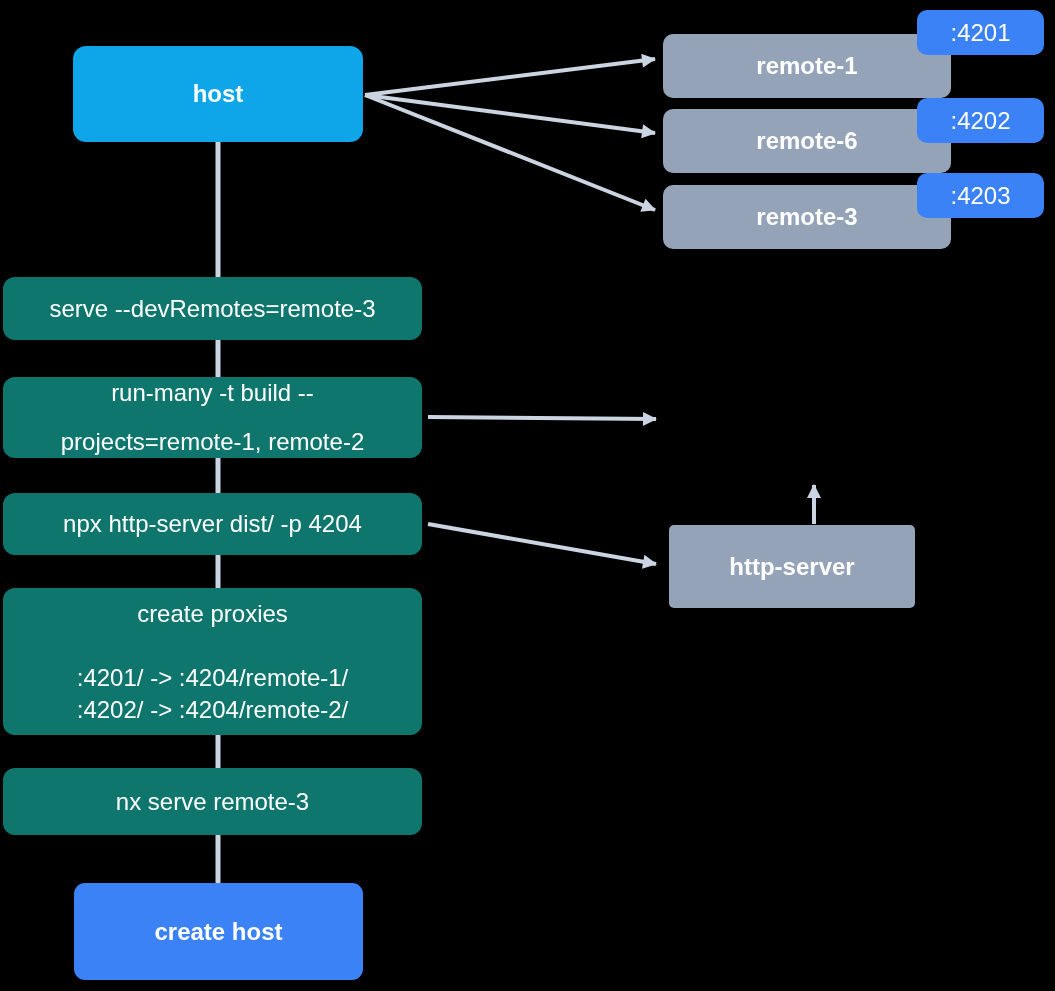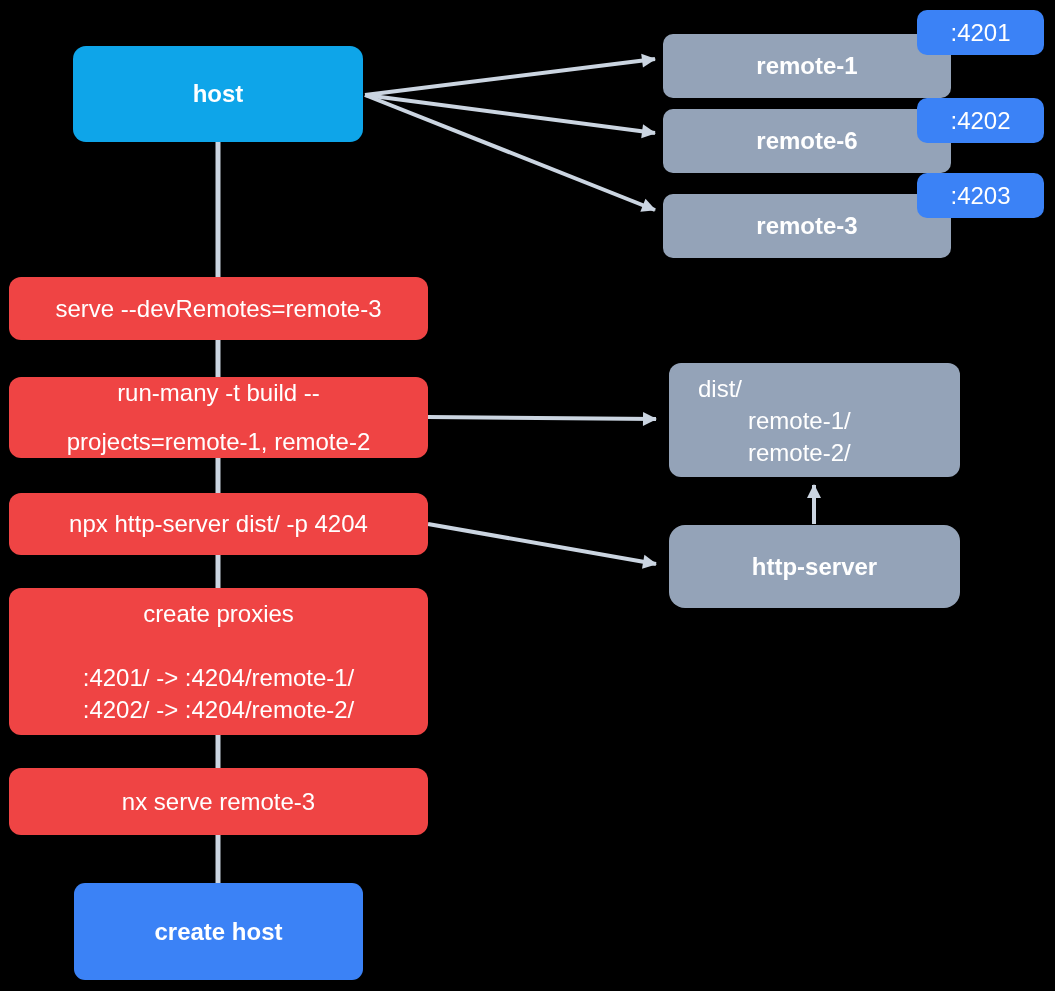--- a/index.html
+++ b/index.html
@@ -45,41 +45,41 @@
     background: #3B82F6;
     border-radius: 11px;
   }
   .remote-node {
     left: 663px; width: 288px; height: 64px;
     background: #94A3B8;
     border-radius: 10px;
   }
   .remote-1 { top: 34px; }
   .remote-2 { top: 109px; }
-  .remote-3 { top: 194px; justify-content: center; }
+  .remote-3 { top: 185px; justify-content: center; }
   .port-badge {
     position: absolute;
     z-index: 2;
     left: 917px; width: 127px; height: 45px;
     background: #3B82F6;
     border-radius: 10px;
     display: flex;
     align-items: center;
     justify-content: center;
     font-size: 24px;
     font-weight: normal;
   }
   .badge-1 { top: 10px; }
   .badge-2 { top: 98px; }
   .badge-3 { top: 173px; }
   .step {
     position: absolute;
     z-index: 1;
-    left: 9px; width: 419px;
-    background: #ef4444;
+    left: 3px; width: 419px;
+    background: #0f766e;
     border-radius: 12px;
     box-sizing: border-box;
     display: flex;
     flex-direction: column;
     align-items: center;
     justify-content: center;
     text-align: center;
     font-size: 24px;
   }
   .step-1 { top: 277px; height: 63px; }
@@ -100,23 +100,23 @@
     align-items: flex-start;
     justify-content: flex-start;
     flex-direction: column;
     display: flex;
     padding: 10px 0 0 29px;
     text-align: left;
     font-size: 24px;
   }
   .dist-node .indent { margin-left: 50px; }
   .http-server-node {
-    left: 669px; top: 525px; width: 291px; height: 83px;
+    left: 669px; top: 525px; width: 246px; height: 83px;
     background: #94A3B8;
-    border-radius: 16px;
+    border-radius: 5px;
   }
 </style>
 </head>
 <body>
 
 <div class="stage">
 
   <svg class="edges-svg" width="1055" height="991" viewBox="0 0 1055 991">
     <defs>
       <marker id="ah" markerUnits="userSpaceOnUse" markerWidth="16" markerHeight="16" viewBox="0 0 16 16" refX="14" refY="8" orient="auto">
@@ -174,25 +174,20 @@
     <div class="line">create proxies</div>
     <div class="line"></div>
     <div class="line">:4201/ -&gt; :4204/remote-1/</div>
     <div class="line">:4202/ -&gt; :4204/remote-2/</div>
   </div>
 
   <div class="step step-5">
     <div class="line">nx serve remote-3</div>
   </div>
 
-  <div class="node dist-node">
-    <div class="line">dist/</div>
-    <div class="line indent">remote-1/</div>
-    <div class="line indent">remote-2/</div>
-  </div>
 
   <div class="node http-server-node">
     <span class="node-title">http-server</span>
   </div>
 
   <div class="node served-host-node">
     <span class="node-title">create host</span>
   </div>
 
 </div>

